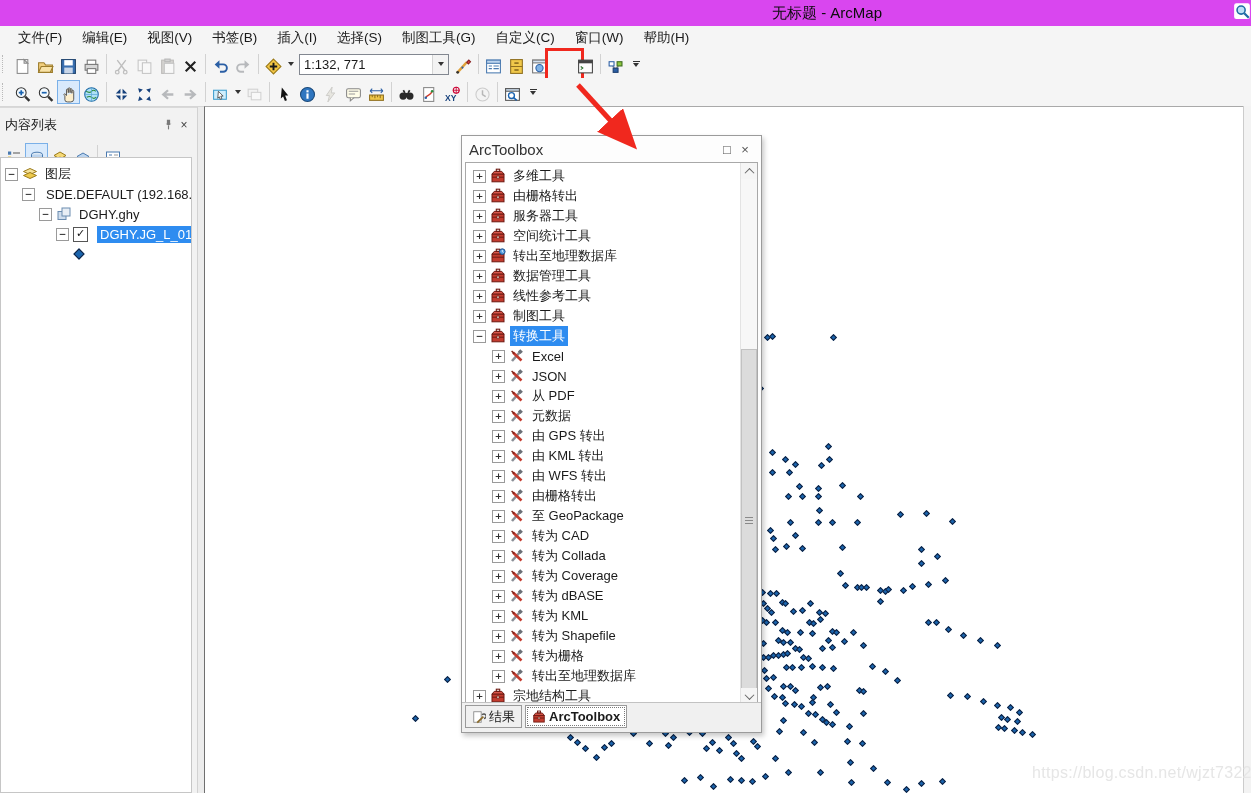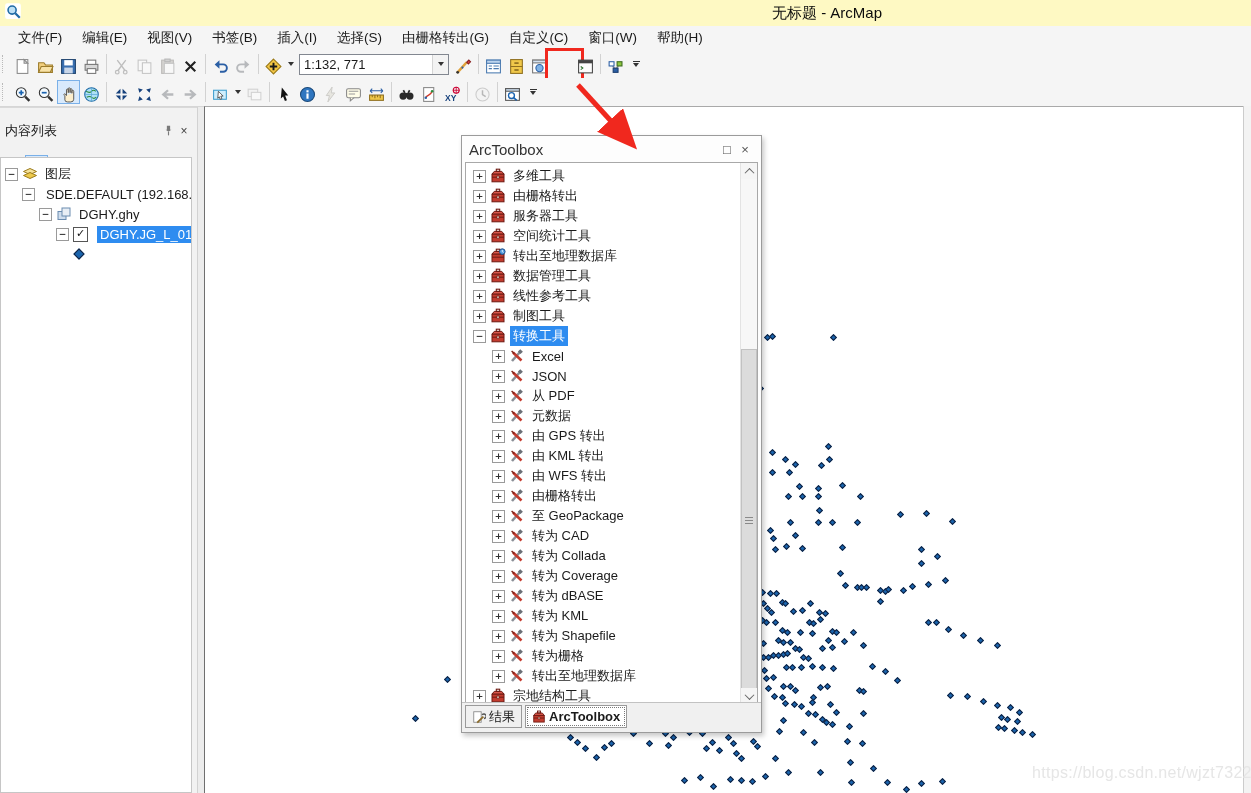--- a/index.html
+++ b/index.html
@@ -1,19 +1,19 @@
 <!DOCTYPE html>
 <html><head>
 <meta charset="utf-8">
 <style>
   html,body{margin:0;padding:0}
   body{width:1251px;height:793px;overflow:hidden;position:relative;background:#fff;
        font-family:"Liberation Sans","DejaVu Sans",sans-serif;color:#1a1a1a;}
   
-  .titlebar{position:absolute;left:0;top:0;right:0;height:26px;background:#fef9c3;display:flex;align-items:center;padding-left:4px;}
+  .titlebar{position:absolute;left:0;top:0;right:0;height:26px;background:#d946ef;display:flex;align-items:center;padding-left:4px;justify-content:flex-end;}
   .titletext{position:absolute;left:772px;top:4px;font-size:15px;color:#0c0c0c;}
   .menubar{position:absolute;left:0;top:26px;right:0;height:24px;background:#f5f5f5;display:flex;align-items:center;padding-left:8px;font-size:13.5px;}
   .menu-item{padding:6px 10px;}
   .tb{position:absolute;left:0;right:0;height:28px;background:#f5f5f5;display:flex;align-items:center;}
   #tb1{top:50px;border-bottom:1px solid #e6e6e6;}
   #tb2{top:78px;border-bottom:1px solid #d6d6d6;}
   .grip{width:5px;height:18px;border-left:1px dotted #b9b9b9;margin:0 3px 0 2px;}
   .tbi{width:21px;height:22px;display:flex;align-items:flex-end;justify-content:center;border:1px solid transparent;flex:none;position:relative;}
   .tbi.d{opacity:.38;filter:grayscale(.9);}
   .tbi.sel{border:1px solid #7ab0e8;background:#d9eafc;}
@@ -21,21 +21,21 @@
   .ddbtn{width:11px;height:22px;display:flex;align-items:center;justify-content:center;flex:none;}
   .chev{width:0;height:0;border-left:3.5px solid transparent;border-right:3.5px solid transparent;border-top:4px solid #333;}
   .combo{width:148px;height:19px;border:1px solid #828790;background:#fff;display:flex;align-items:center;margin:0 3px;flex:none;}
   .combo-text{flex:1;padding-left:4px;font-size:13px;white-space:nowrap;overflow:hidden;}
   .combo-btn{width:15px;height:100%;display:flex;align-items:center;justify-content:center;border-left:1px solid #d5d5d5;background:#f3f3f3;}
   .overflow{width:14px;height:22px;display:flex;flex-direction:column;align-items:center;justify-content:center;gap:1px;flex:none;margin-left:2px;}
   .overflow .bar{width:7px;height:1.5px;background:#333;}
   .redbox{position:absolute;left:-7px;top:-5px;width:33px;height:29px;border:3px solid #f0281e;pointer-events:none;}
   
   .toc{position:absolute;left:0;top:107px;width:197px;bottom:0;background:#f2f2f2;border-top:1px solid #d9d9d9;}
-  .toc-header{height:21px;display:flex;align-items:center;padding:12px 5px;font-size:13px;}
+  .toc-header{height:21px;display:flex;align-items:center;padding:6px 5px;font-size:13px;}
   .toc-header .sp{flex:1;}
   .hbtn{width:16px;height:16px;display:flex;align-items:center;justify-content:center;color:#444;font-size:12px;}
   .toc-tools{height:25px;display:flex;align-items:center;padding:1px 2px;}
   .toc-tree{position:absolute;left:0;right:5px;top:49px;bottom:0;background:#fff;border:1px solid #c6c6c6;font-size:13px;overflow:hidden;padding-top:6px;}
   .trow{height:20px;display:flex;align-items:center;white-space:nowrap;overflow:hidden;}
   .exp{width:11px;height:11px;border:1px solid #9a9a9a;background:#fff;font:bold 9px/9px "DejaVu Sans",monospace;display:flex;align-items:center;justify-content:center;color:#333;margin-right:4px;flex:none;}
   .tlabel{padding:1px 3px;}
   .tlabel.sel{background:#2e8cf0;color:#fff;}
   .cb{width:13px;height:13px;border:1px solid #555;background:#fff;font:11px/12px "DejaVu Sans",sans-serif;color:#111;text-align:center;margin-right:5px;flex:none;}
   .ptdot{width:6px;height:6px;background:#1a64ad;border:1px solid #10213f;transform:rotate(45deg);margin-left:2px;}
@@ -79,21 +79,21 @@
   <span class="titletext">无标题 - ArcMap</span>
 </div>
 
 <div class="menubar" id="menubar">
     <span class="menu-item">文件(F)</span>
     <span class="menu-item">编辑(E)</span>
     <span class="menu-item">视图(V)</span>
     <span class="menu-item">书签(B)</span>
     <span class="menu-item">插入(I)</span>
     <span class="menu-item">选择(S)</span>
-    <span class="menu-item">由栅格转出(G)</span>
+    <span class="menu-item">制图工具(G)</span>
     <span class="menu-item">自定义(C)</span>
     <span class="menu-item">窗口(W)</span>
     <span class="menu-item">帮助(H)</span>
   </div>
 
 <div class="tb" id="tb1">
     <span class="grip"></span>
     <span class="tbi">
       <svg viewBox="0 0 16 16" width="17" height="17">
         <rect x="3" y="1.5" width="10" height="13" fill="#fff" stroke="#8a8a8a"></rect>

